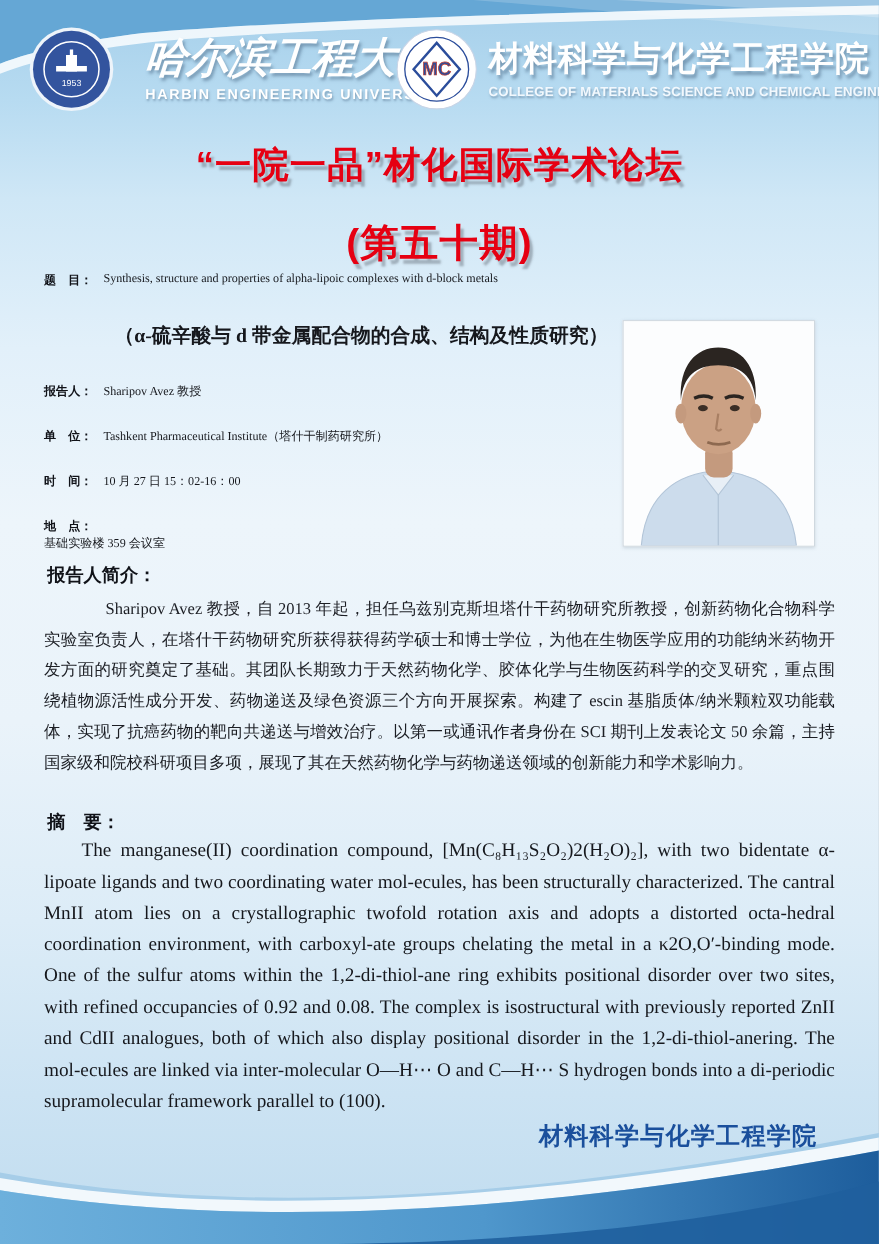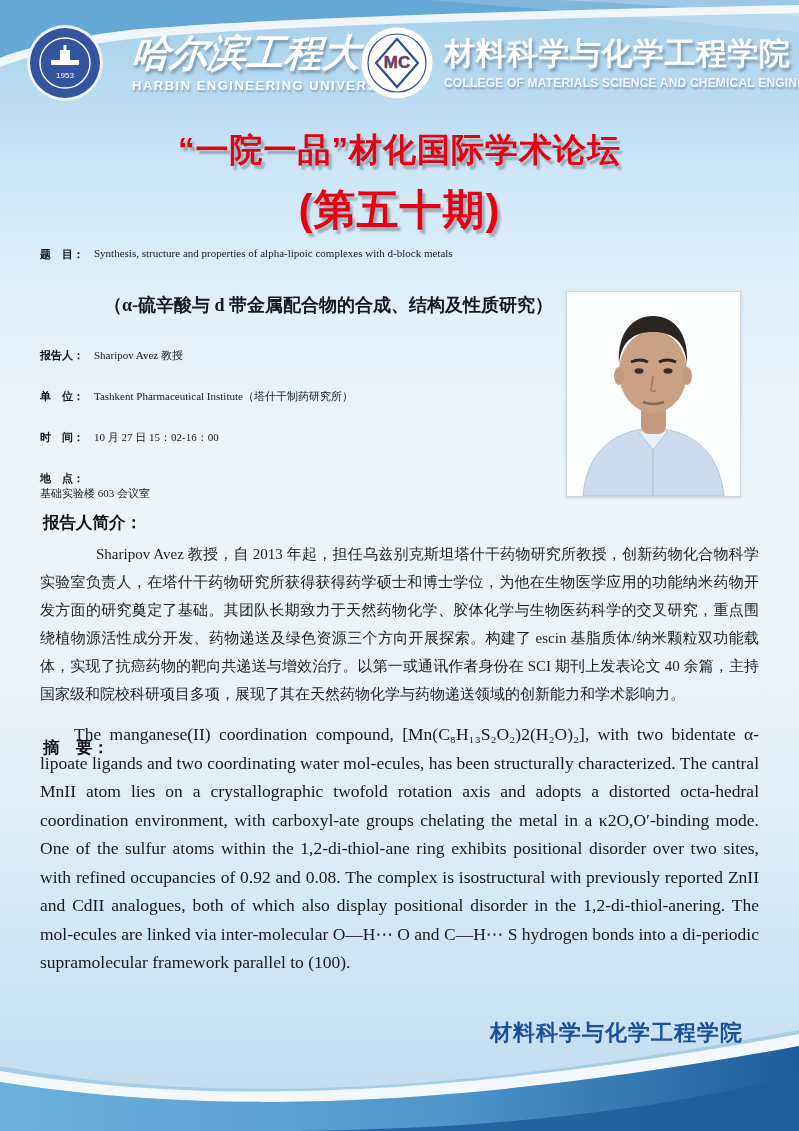--- a/index.html
+++ b/index.html
@@ -39,21 +39,21 @@
   }
 
   
   .t1, .t2 {
     position:absolute; left:0; width:100%; text-align:center;
     font-family:"Liberation Sans","DejaVu Sans",sans-serif;
     font-weight:bold; color:#e60012; letter-spacing:1px;
     text-shadow:3px 4px 2px rgba(90,100,110,.45);
   }
   .t1 { top:128px; font-size:33px; }
-  .t2 { top:182px; font-size:42px; }
+  .t2 { top:198px; font-size:35px; }
 
   
   .row { position:absolute; left:40px; right:40px; display:flex; font-size:11px; color:#16181d; }
   .row .lbl { font-weight:bold; white-space:nowrap; margin-right:10px; color:#101218; }
   .row .val { white-space:nowrap; }
   .topic-zh { position:absolute; left:104px; font-size:18px; color:#16181d; white-space:nowrap;font-weight:bold; }
 
   
   .photo {
     position:absolute; left:566px; top:291px; width:175px; height:206px;
@@ -61,21 +61,21 @@
   }
 
   
   .sec-label { position:absolute; left:43px; font-size:16.5px; font-weight:bold; color:#101218; }
   .bio-text {
     position:absolute; left:40px; right:40px; top:540px;
     font-size:15px; line-height:28px; color:#1c1e24;
     text-align:justify; text-indent:56px;
   }
   .abs-text {
-    position:absolute; left:40px; right:40px; top:720px;
+    position:absolute; left:40px; right:40px; top:758px;
     font-size:17.5px; line-height:28.5px; color:#16181d;
     text-align:justify; text-indent:34px;
   }
 
   
   .footer-college {
     position:absolute; right:56px; top:1018px; z-index:3;
     font-family:"Liberation Sans","DejaVu Sans",sans-serif;
     font-weight:bold; font-size:22px; color:#1a4f9c; letter-spacing:1px;
   }
@@ -154,21 +154,21 @@
     <span class="val">Sharipov Avez 教授</span>
   </div>
 
   <div class="row" style="top:430px;">
     <span class="lbl">时　间：</span>
     <span class="val">10 月 27 日 15：02-16：00</span>
   </div>
 
   <div class="row" style="top:471px;flex-direction:column;">
     <span class="lbl">地　点：</span>
-    <span class="val">基础实验楼 603 会议室</span>
+    <span class="val">基础实验楼 359 会议室</span>
   </div>
 
   <div class="photo">
     <svg width="173" height="204" viewBox="0 0 173 204">
       <rect x="0" y="0" width="173" height="204" fill="#fcfdfe"></rect>
 
       <path d="M16,204 C20,158 48,138 86,136 C124,138 152,158 157,204 Z" fill="#ccdcec" stroke="#b3c5d8" stroke-width="1"></path>
       <path d="M86,140 L86,204" stroke="#b3c5d8" stroke-width="1.2"></path>
       <path d="M72,140 L86,158 L100,140" fill="#e8eff6" stroke="#b3c5d8" stroke-width="1"></path>
 
@@ -186,20 +186,20 @@
 
       <ellipse cx="72" cy="79" rx="4.5" ry="2.8" fill="#3a2e26"></ellipse>
       <ellipse cx="101" cy="79" rx="4.5" ry="2.8" fill="#3a2e26"></ellipse>
 
       <path d="M86,84 L84,98 Q86,101 89,98" stroke="#a87f63" stroke-width="2" fill="none"></path>
       <path d="M76,110 Q86,114 97,110" stroke="#8d6950" stroke-width="2.5" fill="none"></path>
     </svg>
   </div>
 
   <div class="sec-label" style="top:512px;">报告人简介：</div>
-  <div class="bio-text">Sharipov Avez 教授，自 2013 年起，担任乌兹别克斯坦塔什干药物研究所教授，创新药物化合物科学实验室负责人，在塔什干药物研究所获得获得药学硕士和博士学位，为他在生物医学应用的功能纳米药物开发方面的研究奠定了基础。其团队长期致力于天然药物化学、胶体化学与生物医药科学的交叉研究，重点围绕植物源活性成分开发、药物递送及绿色资源三个方向开展探索。构建了 escin 基脂质体/纳米颗粒双功能载体，实现了抗癌药物的靶向共递送与增效治疗。以第一或通讯作者身份在 SCI 期刊上发表论文 40 余篇，主持国家级和院校科研项目多项，展现了其在天然药物化学与药物递送领域的创新能力和学术影响力。</div>
+  <div class="bio-text">Sharipov Avez 教授，自 2013 年起，担任乌兹别克斯坦塔什干药物研究所教授，创新药物化合物科学实验室负责人，在塔什干药物研究所获得获得药学硕士和博士学位，为他在生物医学应用的功能纳米药物开发方面的研究奠定了基础。其团队长期致力于天然药物化学、胶体化学与生物医药科学的交叉研究，重点围绕植物源活性成分开发、药物递送及绿色资源三个方向开展探索。构建了 escin 基脂质体/纳米颗粒双功能载体，实现了抗癌药物的靶向共递送与增效治疗。以第一或通讯作者身份在 SCI 期刊上发表论文 50 余篇，主持国家级和院校科研项目多项，展现了其在天然药物化学与药物递送领域的创新能力和学术影响力。</div>
 
   <div class="sec-label" style="top:737px;">摘　要：</div>
   <div class="abs-text">The manganese(II) coordination compound, [Mn(C₈H₁₃S₂O₂)2(H₂O)₂], with two bidentate α-lipoate ligands and two coordinating water mol-ecules, has been structurally characterized. The cantral MnII atom lies on a crystallographic twofold rotation axis and adopts a distorted octa-hedral coordination environment, with carboxyl-ate groups chelating the metal in a κ2O,O′-binding mode. One of the sulfur atoms within the 1,2-di-thiol-ane ring exhibits positional disorder over two sites, with refined occupancies of 0.92 and 0.08. The complex is isostructural with previously reported ZnII and CdII analogues, both of which also display positional disorder in the 1,2-di-thiol-anering. The mol-ecules are linked via inter-molecular O—H⋯ O and C—H⋯ S hydrogen bonds into a di-periodic supramolecular framework parallel to (100).</div>
 
   <div class="footer-college">材料科学与化学工程学院</div>
 
 </div>
 
 </body></html>

